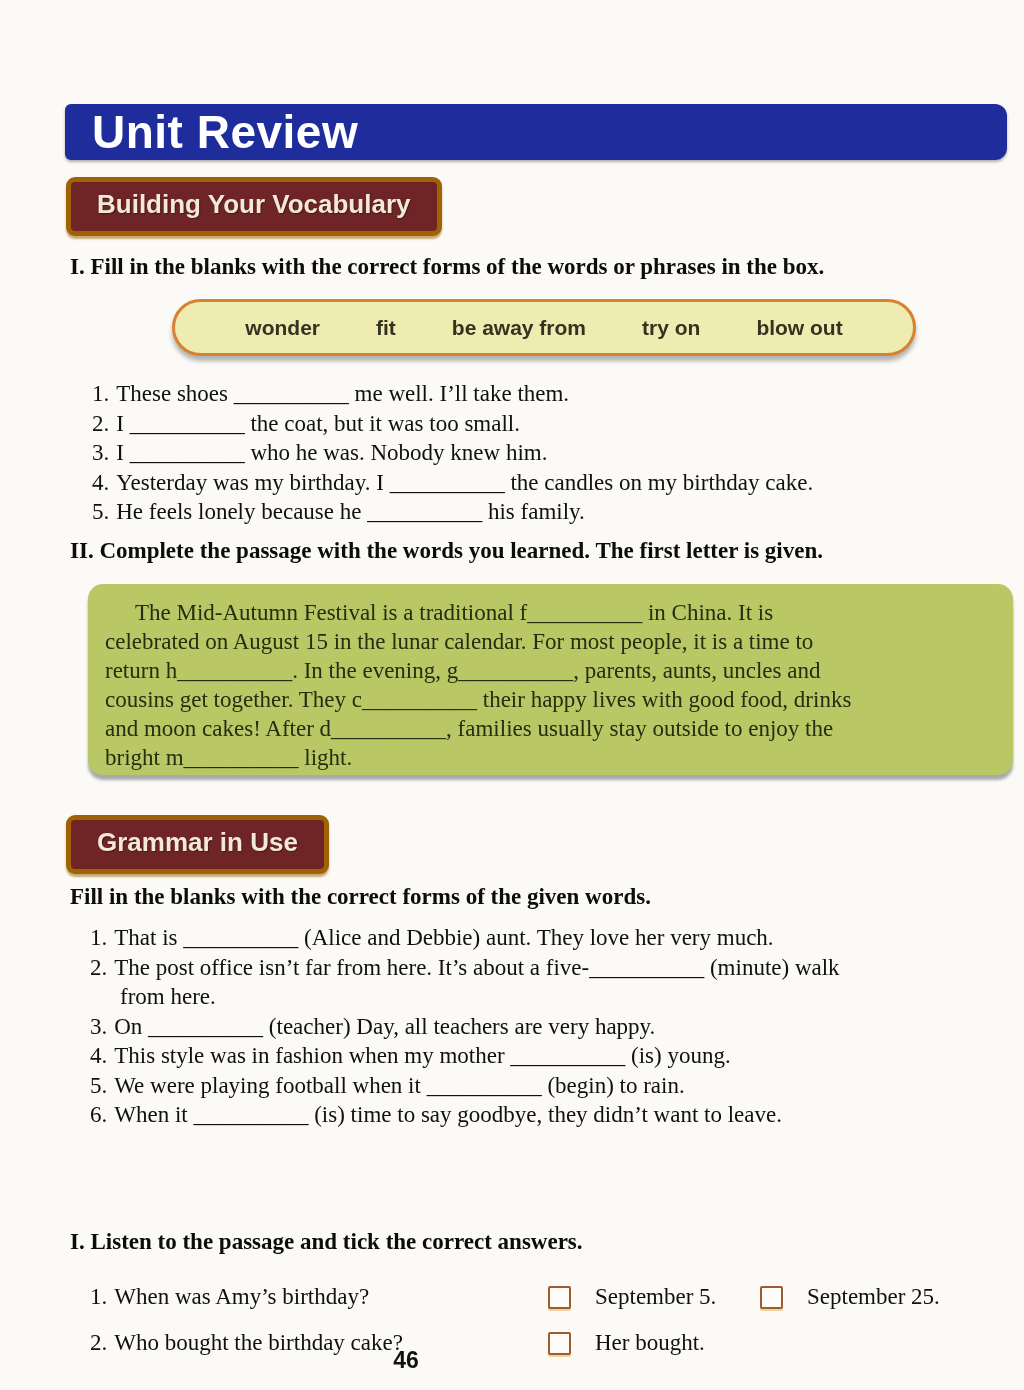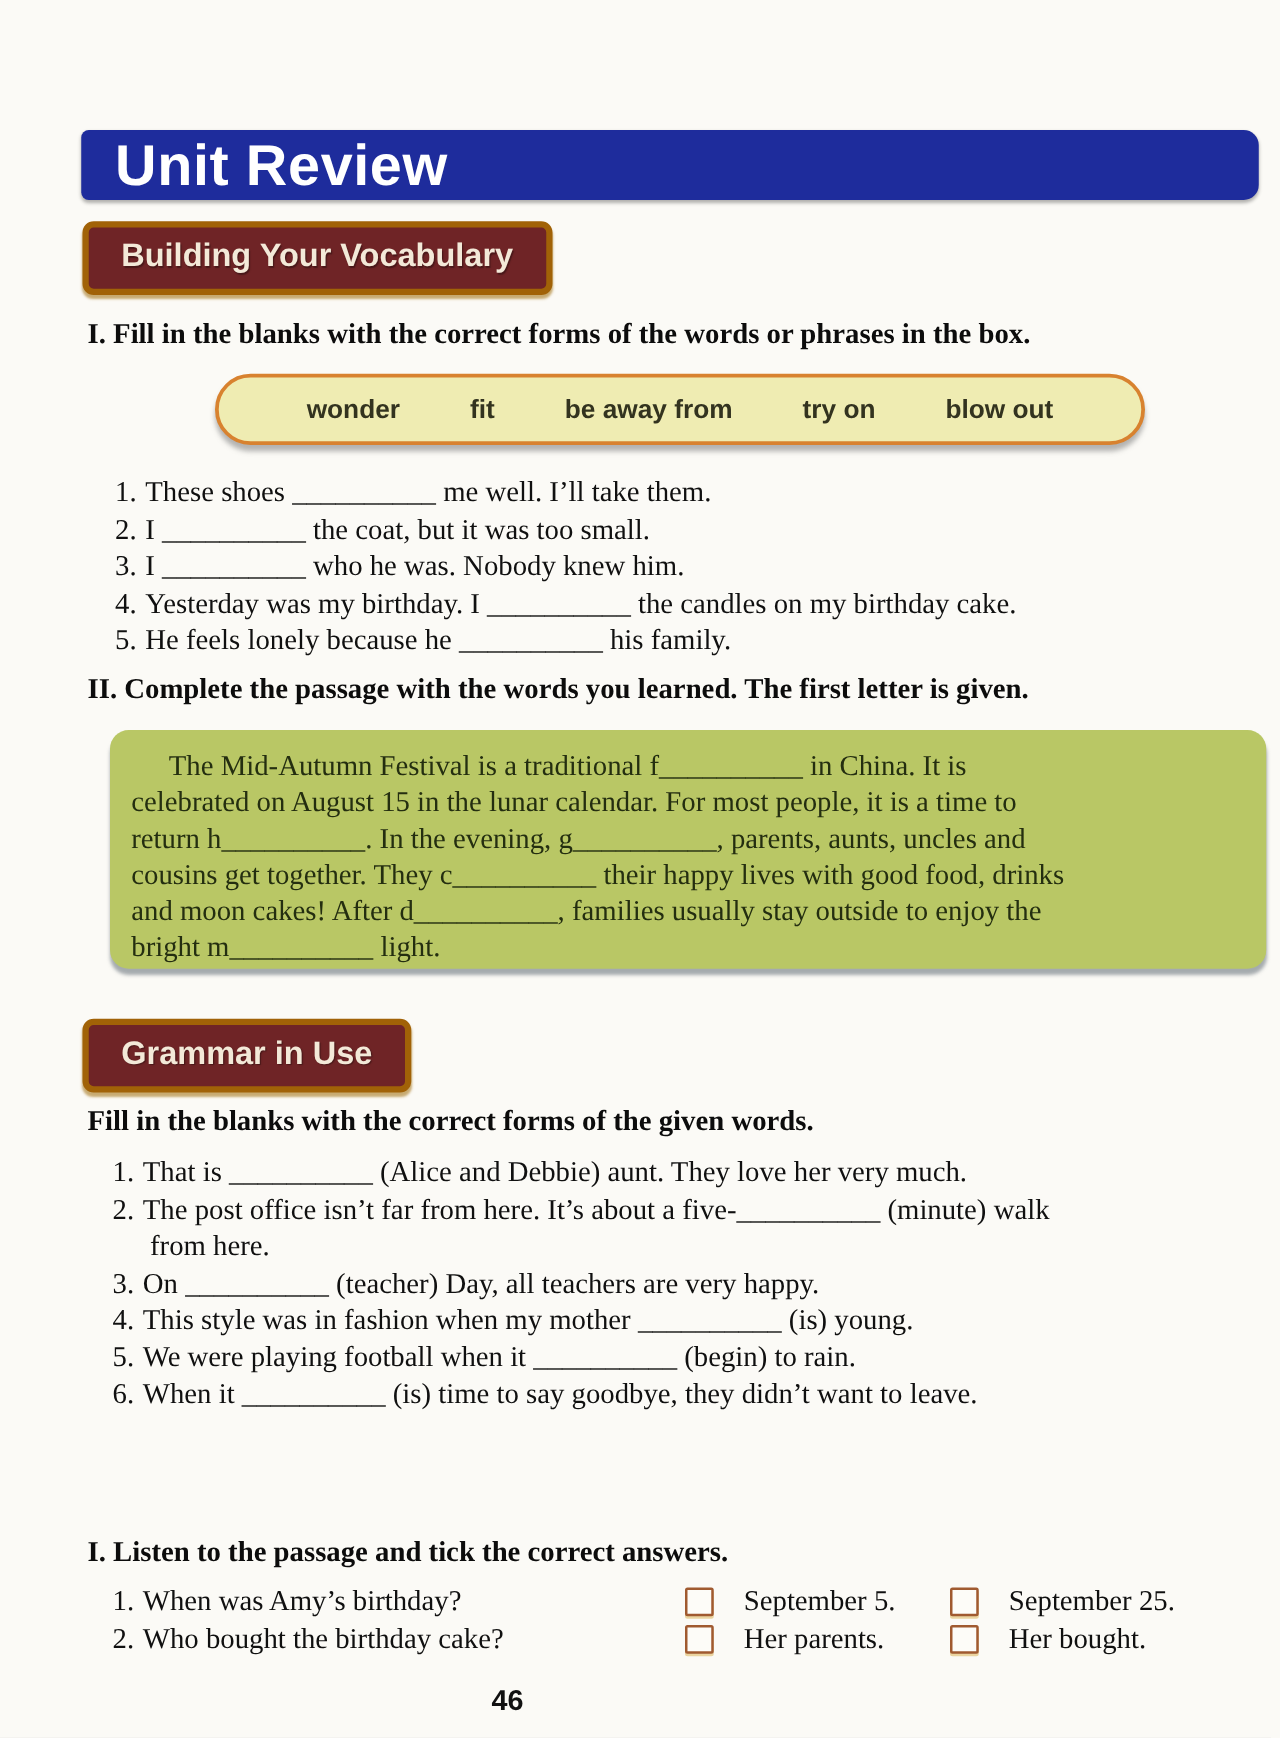--- a/index.html
+++ b/index.html
@@ -78,21 +78,21 @@
     background:var(--passage-bg);border-radius:15px;
     box-shadow:0 5px 3px rgba(95,105,115,.55);
     font-size:23px;line-height:29px;color:var(--passage-text);
     white-space:nowrap;
   }
   .passage-box .first{padding-left:30px;}
   
   .listening-rows{
     position:absolute;left:90px;top:1266px;font-size:23px;line-height:30px;
   }
-  .l-row{display:grid;grid-template-columns:458px 212px auto;align-items:center;height:30px;}
+  .l-row{display:grid;grid-template-columns:458px 212px auto;align-items:center;height:30px;margin-top:16px;}
   .option{display:flex;align-items:center;gap:24px;white-space:nowrap;}
   .checkbox{
     width:19px;height:19px;flex:0 0 19px;border:2px solid var(--checkbox-border);
     border-radius:2px;background:#fdfcf8;box-shadow:0 2px 0 rgba(220,180,90,.55);
   }
   
   .page-number{
     position:absolute;left:0;top:1347px;width:812px;text-align:center;
     font-family:"Liberation Sans", sans-serif;font-weight:bold;font-size:23px;color:#111;
   }
@@ -191,24 +191,20 @@
         <span class="checkbox"></span>
         <span>September 25.</span>
       </div>
     </div>
     <div class="l-row">
       <div>
         <span class="num">2.</span><span>Who bought the birthday cake?</span>
       </div>
       <div class="option">
         <span class="checkbox"></span>
-        <span>Her parents.</span>
-      </div>
-      <div class="option">
-        <span class="checkbox"></span>
         <span>Her bought.</span>
       </div>
     </div>
   </div>
 
   <div class="page-number">46</div>
 
 </div>
 
 </body></html>

